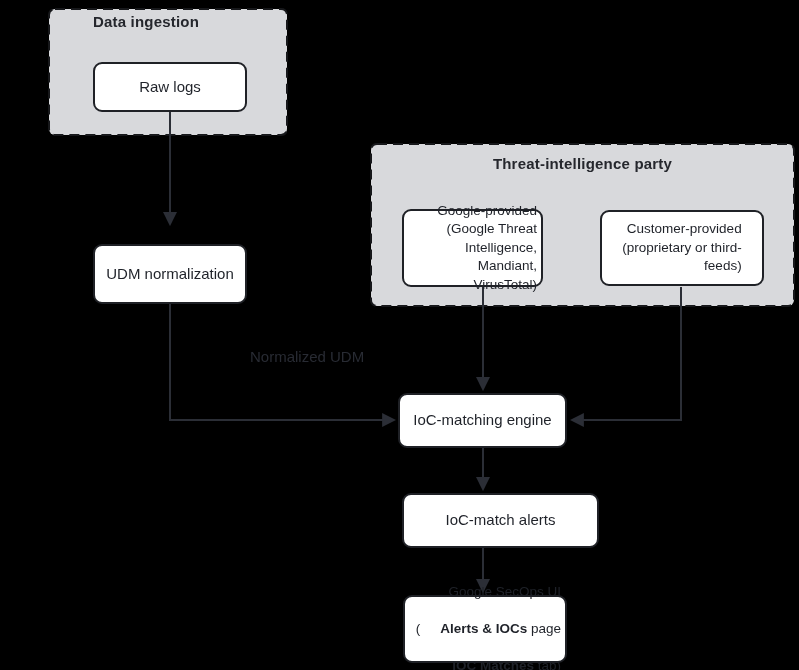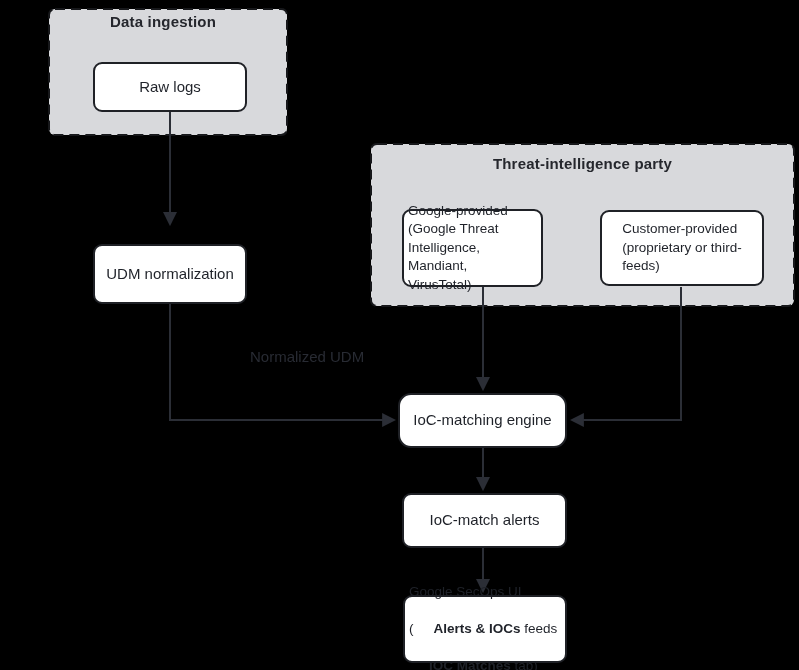--- a/index.html
+++ b/index.html
@@ -23,21 +23,21 @@
   .container-rect{fill:var(--container-fill);stroke:var(--container-border);stroke-width:2;stroke-dasharray:10 6;}
   #ah path{fill:var(--edge);}
   .group-title{
     position:absolute;font-weight:700;font-size:15px;color:var(--title-text);
     text-align:center;letter-spacing:.2px;
   }
   .node{
     position:absolute;box-sizing:border-box;background:var(--node-fill);
     border:2px solid var(--node-border);border-radius:9px;
     display:flex;align-items:center;justify-content:center;
-    text-align:left;color:var(--node-text);font-size:15px;line-height:1.25;
+    text-align:right;color:var(--node-text);font-size:15px;line-height:1.25;
   }
   .node.multiline{font-size:13.5px;line-height:18.5px;white-space:pre-line;padding:2px 4px;}
   .node .lines{width:100%;}
   .edge-label{
     position:absolute;font-size:15px;color:var(--edge-label-text);white-space:nowrap;
   }
   b{font-weight:700;margin-left:20px;}
 </style>
 </head>
 <body>
@@ -55,43 +55,43 @@
     <rect class="container-rect" x="371" y="144" width="423" height="162" rx="6"></rect>
 
     <path class="edge" d="M170 112 L170 224" marker-end="url(#ah)"></path>
     <path class="edge" d="M170 287 L170 420 L394 420" marker-end="url(#ah)"></path>
     <path class="edge" d="M483 287 L483 389" marker-end="url(#ah)"></path>
     <path class="edge" d="M681 287 L681 420 L572 420" marker-end="url(#ah)"></path>
     <path class="edge" d="M483 448 L483 489" marker-end="url(#ah)"></path>
     <path class="edge" d="M483 548 L483 591" marker-end="url(#ah)"></path>
   </svg>
 
-  <div class="group-title" style="left:49px;top:13px;width:228px;">Data ingestion</div>
+  <div class="group-title" style="left:32px;top:13px;width:228px;">Data ingestion</div>
   <div class="group-title" style="left:371px;top:155px;width:423px;">Threat-intelligence party</div>
 
   <div class="node" style="left:93px;top:62px;width:154px;height:50px;">Raw logs</div>
 
   <div class="node" style="left:93px;top:244px;width:154px;height:60px;">UDM normalization</div>
 
   <div class="node multiline" style="left:402px;top:209px;width:141px;height:78px;">Google-provided
 (Google Threat
 Intelligence, Mandiant,
 VirusTotal)</div>
 
   <div class="node multiline" style="left:600px;top:210px;width:164px;height:76px;">Customer-provided
 (proprietary or third-
 feeds)</div>
 
-  <div class="node" style="left:398px;top:393px;width:169px;height:55px;border-radius:13px;">IoC-matching engine</div>
+  <div class="node" style="left:398px;top:393px;width:169px;height:55px;">IoC-matching engine</div>
 
-  <div class="node" style="left:402px;top:493px;width:165px;height:55px;">IoC-match alerts</div>
+  <div class="node" style="left:402px;top:493px;width:197px;height:55px;">IoC-match alerts</div>
 
   <div class="node multiline" style="left:403px;top:595px;width:164px;height:68px;">
     <div class="lines">
       <div>Google SecOps UI</div>
-      <div><span>(</span><b>Alerts &amp; IOCs</b><span> feeds</span></div>
+      <div><span>(</span><b>Alerts &amp; IOCs</b><span> page</span></div>
       <div><b>IOC Matches</b><span> tab)</span></div>
     </div>
   </div>
 
   <div class="edge-label" style="left:250px;top:348px;text-align:right;">Normalized UDM</div>
 
 </div>
 
 </body></html>

